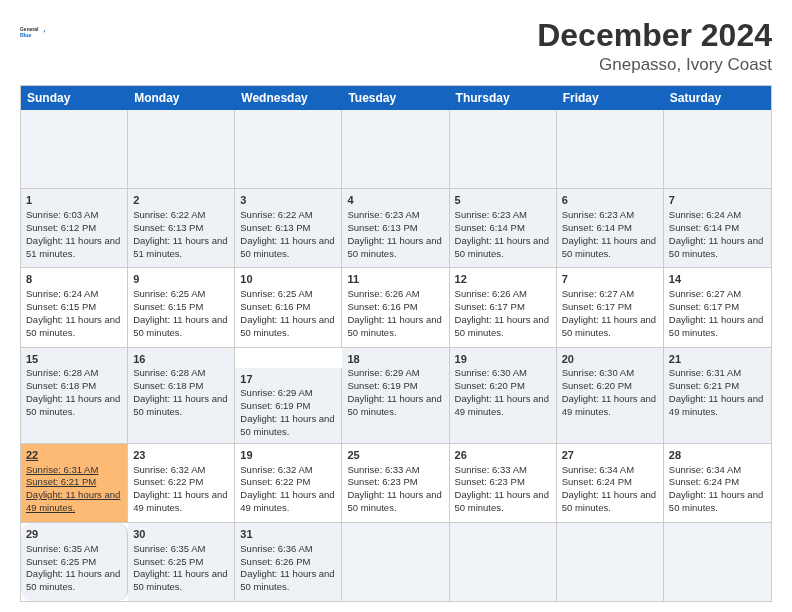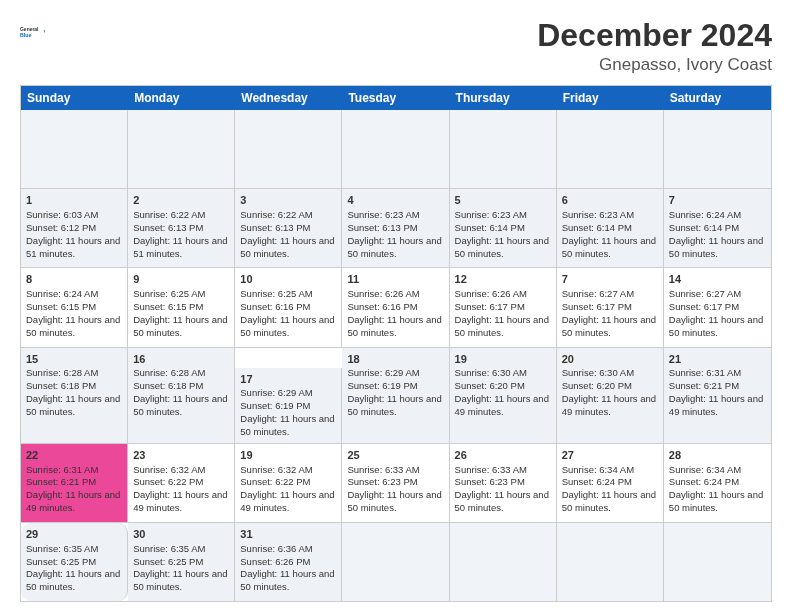--- a/index.html
+++ b/index.html
@@ -166,21 +166,21 @@
         <div class="cal-row">
           <div class="cal-cell" style="background: rgb(238, 242, 247);"><span class="day-num">15</span><span>Sunrise: 6:28 AM</span><br><span>Sunset: 6:18 PM</span><br><span>Daylight: 11 hours and 50 minutes.</span></div>
           <div class="cal-cell" style="background: rgb(238, 242, 247);"><span class="day-num">16</span><span>Sunrise: 6:28 AM</span><br><span>Sunset: 6:18 PM</span><br><span>Daylight: 11 hours and 50 minutes.</span></div>
           <div class="cal-cell" style="background: rgb(238, 242, 247); margin-top: 20px;"><span class="day-num">17</span><span>Sunrise: 6:29 AM</span><br><span>Sunset: 6:19 PM</span><br><span>Daylight: 11 hours and 50 minutes.</span></div>
           <div class="cal-cell" style="background: rgb(238, 242, 247);"><span class="day-num">18</span><span>Sunrise: 6:29 AM</span><br><span>Sunset: 6:19 PM</span><br><span>Daylight: 11 hours and 50 minutes.</span></div>
           <div class="cal-cell" style="background: rgb(238, 242, 247);"><span class="day-num">19</span><span>Sunrise: 6:30 AM</span><br><span>Sunset: 6:20 PM</span><br><span>Daylight: 11 hours and 49 minutes.</span></div>
           <div class="cal-cell" style="background: rgb(238, 242, 247);"><span class="day-num">20</span><span>Sunrise: 6:30 AM</span><br><span>Sunset: 6:20 PM</span><br><span>Daylight: 11 hours and 49 minutes.</span></div>
           <div class="cal-cell" style="background: rgb(238, 242, 247);"><span class="day-num">21</span><span>Sunrise: 6:31 AM</span><br><span>Sunset: 6:21 PM</span><br><span>Daylight: 11 hours and 49 minutes.</span></div>
         </div>
         <div class="cal-row">
-          <div class="cal-cell" style="background: #ec4899;"><span class="day-num">22</span><span>Sunrise: 6:31 AM</span><br><span>Sunset: 6:21 PM</span><br><span>Daylight: 11 hours and 49 minutes.</span></div>
+          <div class="cal-cell" style="background: #fdba74; text-decoration: underline;"><span class="day-num">22</span><span>Sunrise: 6:31 AM</span><br><span>Sunset: 6:21 PM</span><br><span>Daylight: 11 hours and 49 minutes.</span></div>
           <div class="cal-cell" style="background: rgb(255, 255, 255);"><span class="day-num">23</span><span>Sunrise: 6:32 AM</span><br><span>Sunset: 6:22 PM</span><br><span>Daylight: 11 hours and 49 minutes.</span></div>
           <div class="cal-cell" style="background: rgb(255, 255, 255);"><span class="day-num">19</span><span>Sunrise: 6:32 AM</span><br><span>Sunset: 6:22 PM</span><br><span>Daylight: 11 hours and 49 minutes.</span></div>
           <div class="cal-cell" style="background: rgb(255, 255, 255);"><span class="day-num">25</span><span>Sunrise: 6:33 AM</span><br><span>Sunset: 6:23 PM</span><br><span>Daylight: 11 hours and 50 minutes.</span></div>
           <div class="cal-cell" style="background: rgb(255, 255, 255);"><span class="day-num">26</span><span>Sunrise: 6:33 AM</span><br><span>Sunset: 6:23 PM</span><br><span>Daylight: 11 hours and 50 minutes.</span></div>
           <div class="cal-cell" style="background: rgb(255, 255, 255);"><span class="day-num">27</span><span>Sunrise: 6:34 AM</span><br><span>Sunset: 6:24 PM</span><br><span>Daylight: 11 hours and 50 minutes.</span></div>
           <div class="cal-cell" style="background: rgb(255, 255, 255);"><span class="day-num">28</span><span>Sunrise: 6:34 AM</span><br><span>Sunset: 6:24 PM</span><br><span>Daylight: 11 hours and 50 minutes.</span></div>
         </div>
         <div class="cal-row">
           <div class="cal-cell" style="background: rgb(238, 242, 247); border-radius: 10px;"><span class="day-num">29</span><span>Sunrise: 6:35 AM</span><br><span>Sunset: 6:25 PM</span><br><span>Daylight: 11 hours and 50 minutes.</span></div>
           <div class="cal-cell" style="background: rgb(238, 242, 247);"><span class="day-num">30</span><span>Sunrise: 6:35 AM</span><br><span>Sunset: 6:25 PM</span><br><span>Daylight: 11 hours and 50 minutes.</span></div>

